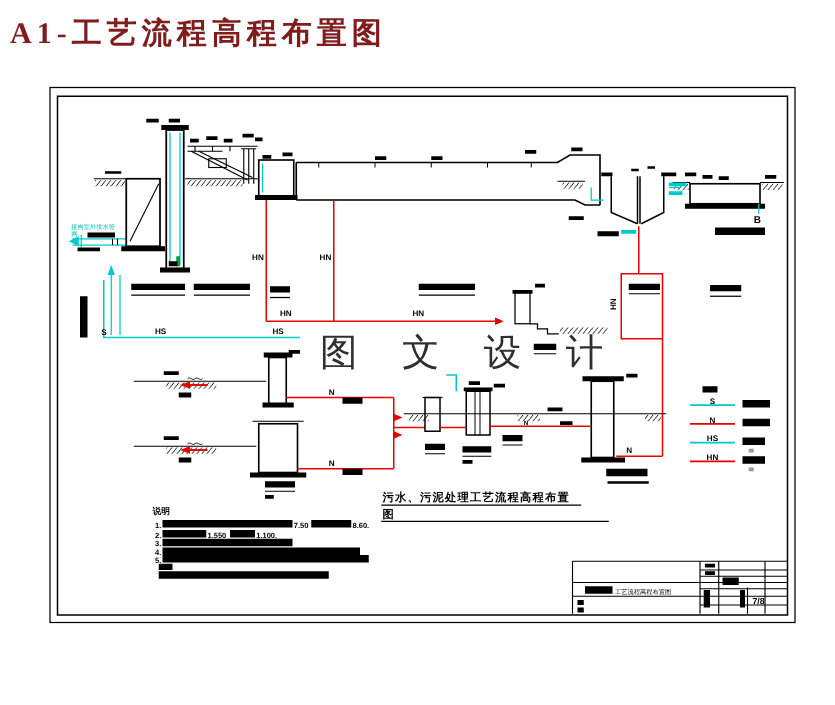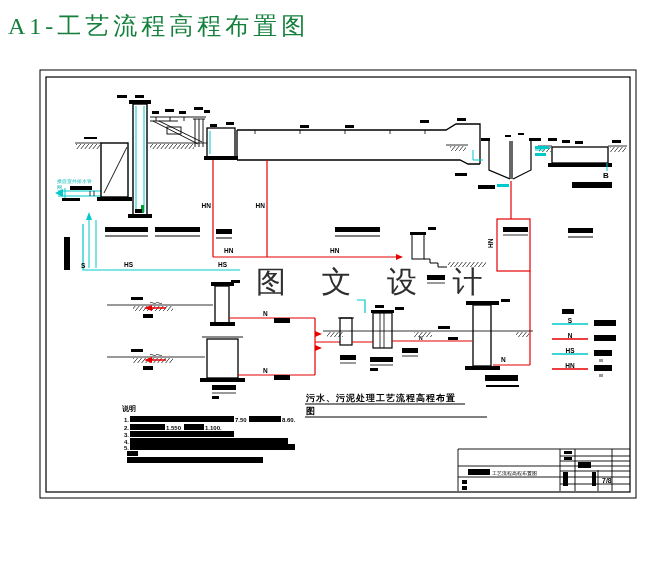--- a/index.html
+++ b/index.html
@@ -1,19 +1,19 @@
 <!DOCTYPE html>
 <html><head>
 <meta charset="utf-8">
 <style>
   html,body{margin:0;padding:0;background:#fff;}
   .page{position:relative;width:668px;height:564px;background:#ffffff;overflow:hidden;
         font-family:"Liberation Sans",sans-serif;}
   .page-title{position:absolute;left:8px;top:10px;font-family:"Liberation Serif",serif;
-        font-weight:normal;font-size:24px;letter-spacing:4px;color:#15803d;white-space:nowrap;}
+        font-weight:bold;font-size:24px;letter-spacing:4px;color:#7f1d1d;white-space:nowrap;}
   svg{position:absolute;left:0;top:0;}
   svg text{font-family:"Liberation Sans",sans-serif;fill:#000;}
   .lab{font-size:6.5px;font-weight:bold;}
   .lab5{font-size:5px;font-weight:bold;}
   .cyantext{fill:#00b7b7;font-size:5px;}
   .wm{font-family:"Liberation Serif",serif;font-size:30px;letter-spacing:14px;fill:#2f2f2f;}
   .dtitle{font-size:9px;font-weight:bold;letter-spacing:1px;}
   .note-num{font-size:6px;font-weight:bold;}
   .tb-small{font-size:5px;}
 </style>

